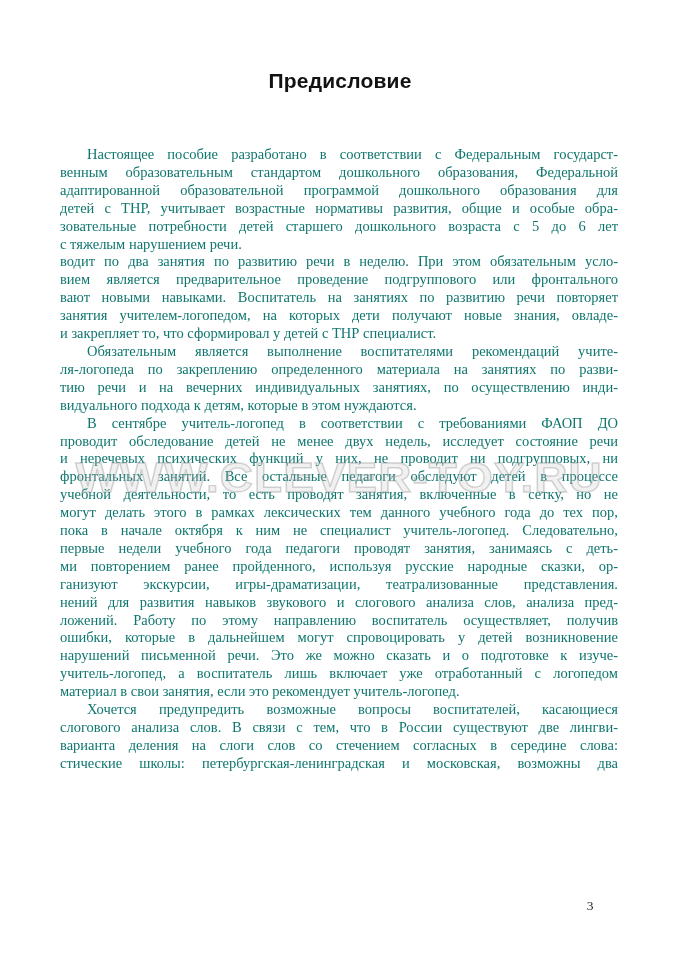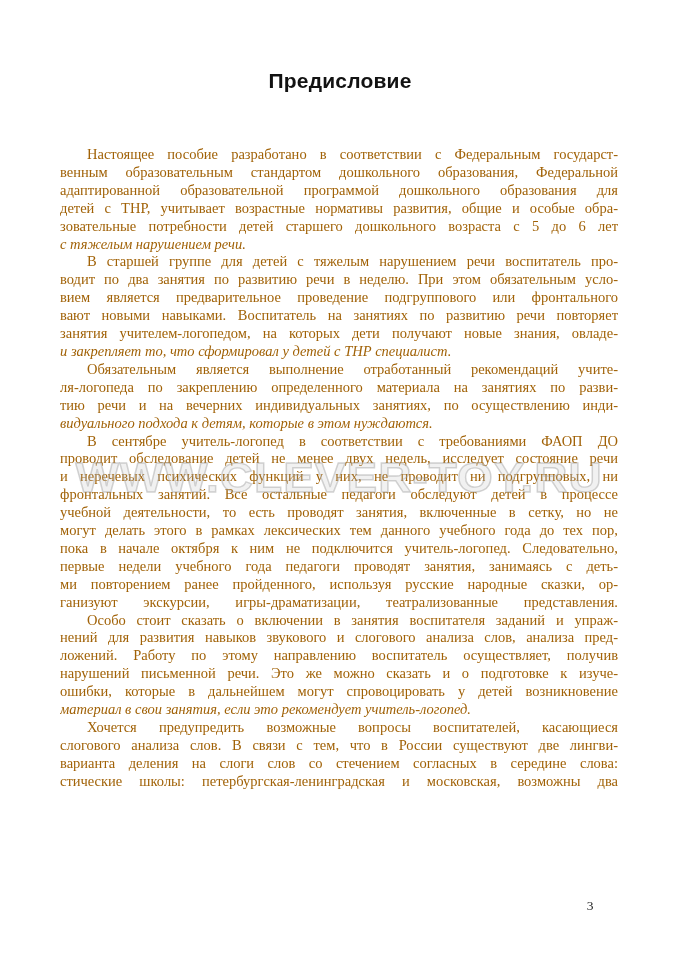--- a/index.html
+++ b/index.html
@@ -24,37 +24,36 @@
     font-size: 21px;
     line-height: 26px;
     letter-spacing: 0.2px;
     color: #121212;
   }
   .body-text {
     position: absolute;
     left: 60px;
     top: 146px;
     width: 558px;
-    color: #a16207;
+    color: #0f766e;
     font-size: 14.5px;
   }
   .line {
     height: 17.92px;
     line-height: 17.92px;
     text-align: justify;
     text-align-last: justify;
     overflow: hidden;
     white-space: nowrap;
   }
   .line.first {
     padding-left: 27px;
   }
   .line.last {
     text-align-last: left;
-    font-style: italic;
   }
   .watermark {
     position: absolute;
     left: 58px;
     top: 452px;
     width: 562px;
     text-align: center;
     font-family: "Liberation Sans", "DejaVu Sans", sans-serif;
     font-weight: bold;
     font-size: 46px;
@@ -81,45 +80,44 @@
 
 <div class="sheet">
   <h1 class="page-title">Предисловие</h1>
   <div class="body-text">
       <div class="line first">Настоящее пособие разработано в соответствии с Федеральным государст-</div>
       <div class="line">венным образовательным стандартом дошкольного образования, Федеральной</div>
       <div class="line">адаптированной образовательной программой дошкольного образования для</div>
       <div class="line">детей с ТНР, учитывает возрастные нормативы развития, общие и особые обра-</div>
       <div class="line">зовательные потребности детей старшего дошкольного возраста с 5 до 6 лет</div>
       <div class="line last">с тяжелым нарушением речи.</div>
-      <div class="line first">В старшей группе для детей с тяжелым нарушением речи воспитатель про-</div>
       <div class="line">водит по два занятия по развитию речи в неделю. При этом обязательным усло-</div>
       <div class="line">вием является предварительное проведение подгруппового или фронтального</div>
       <div class="line">вают новыми навыками. Воспитатель на занятиях по развитию речи повторяет</div>
       <div class="line">занятия учителем-логопедом, на которых дети получают новые знания, овладе-</div>
       <div class="line last">и закрепляет то, что сформировал у детей с ТНР специалист.</div>
-      <div class="line first">Обязательным является выполнение отработанный рекомендаций учите-</div>
+      <div class="line first">Обязательным является выполнение воспитателями рекомендаций учите-</div>
       <div class="line">ля-логопеда по закреплению определенного материала на занятиях по разви-</div>
       <div class="line">тию речи и на вечерних индивидуальных занятиях, по осуществлению инди-</div>
       <div class="line last">видуального подхода к детям, которые в этом нуждаются.</div>
       <div class="line first">В сентябре учитель-логопед в соответствии с требованиями ФАОП ДО</div>
       <div class="line">проводит обследование детей не менее двух недель, исследует состояние речи</div>
       <div class="line">и неречевых психических функций у них, не проводит ни подгрупповых, ни</div>
       <div class="line">фронтальных занятий. Все остальные педагоги обследуют детей в процессе</div>
       <div class="line">учебной деятельности, то есть проводят занятия, включенные в сетку, но не</div>
       <div class="line">могут делать этого в рамках лексических тем данного учебного года до тех пор,</div>
-      <div class="line">пока в начале октября к ним не подключится учитель-логопед. Следовательно,</div>
+      <div class="line">пока в начале октября к ним не специалист учитель-логопед. Следовательно,</div>
       <div class="line">первые недели учебного года педагоги проводят занятия, занимаясь с деть-</div>
       <div class="line">ми повторением ранее пройденного, используя русские народные сказки, ор-</div>
       <div class="line">ганизуют экскурсии, игры-драматизации, театрализованные представления.</div>
-      <div class="line first">Особо стоит сказать о включении в занятия воспитателя заданий и упраж-</div>
       <div class="line">нений для развития навыков звукового и слогового анализа слов, анализа пред-</div>
       <div class="line">ложений. Работу по этому направлению воспитатель осуществляет, получив</div>
+      <div class="line">ошибки, которые в дальнейшем могут спровоцировать у детей возникновение</div>
       <div class="line">нарушений письменной речи. Это же можно сказать и о подготовке к изуче-</div>
-      <div class="line">ошибки, которые в дальнейшем могут спровоцировать у детей возникновение</div>
+      <div class="line">учитель-логопед, а воспитатель лишь включает уже отработанный с логопедом</div>
       <div class="line last">материал в свои занятия, если это рекомендует учитель-логопед.</div>
       <div class="line first">Хочется предупредить возможные вопросы воспитателей, касающиеся</div>
       <div class="line">слогового анализа слов. В связи с тем, что в России существуют две лингви-</div>
       <div class="line">варианта деления на слоги слов со стечением согласных в середине слова:</div>
       <div class="line">стические школы: петербургская-ленинградская и московская, возможны два</div>
     </div>
   <div class="watermark">WWW.CLEVER-TOY.RU</div>
   <div class="page-number">3</div>
 </div>
 

